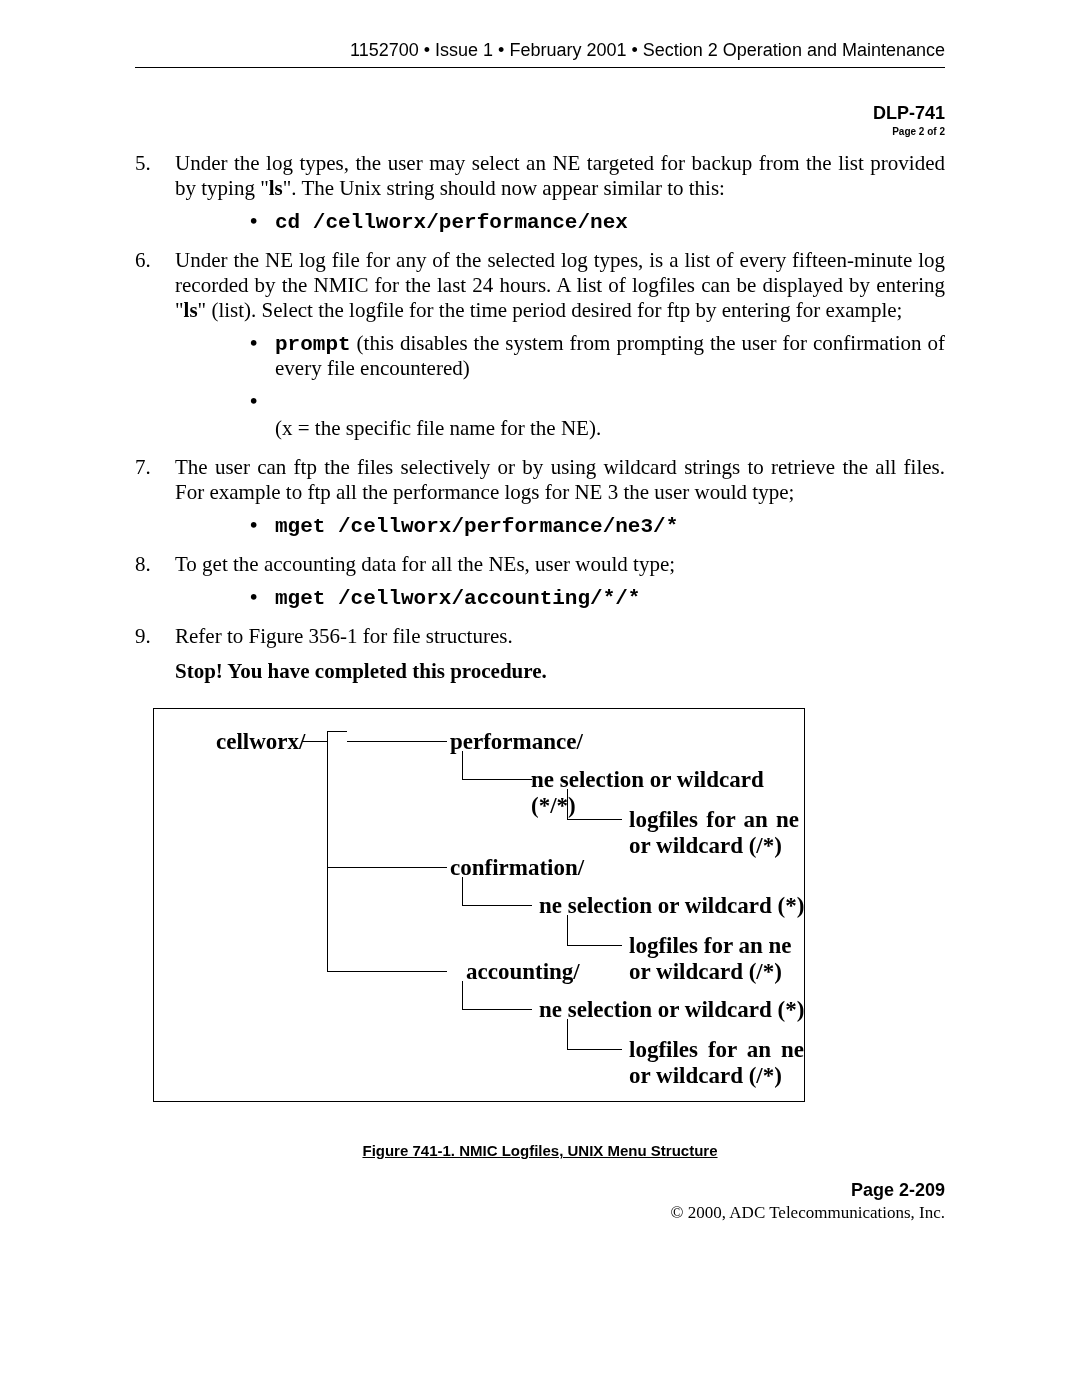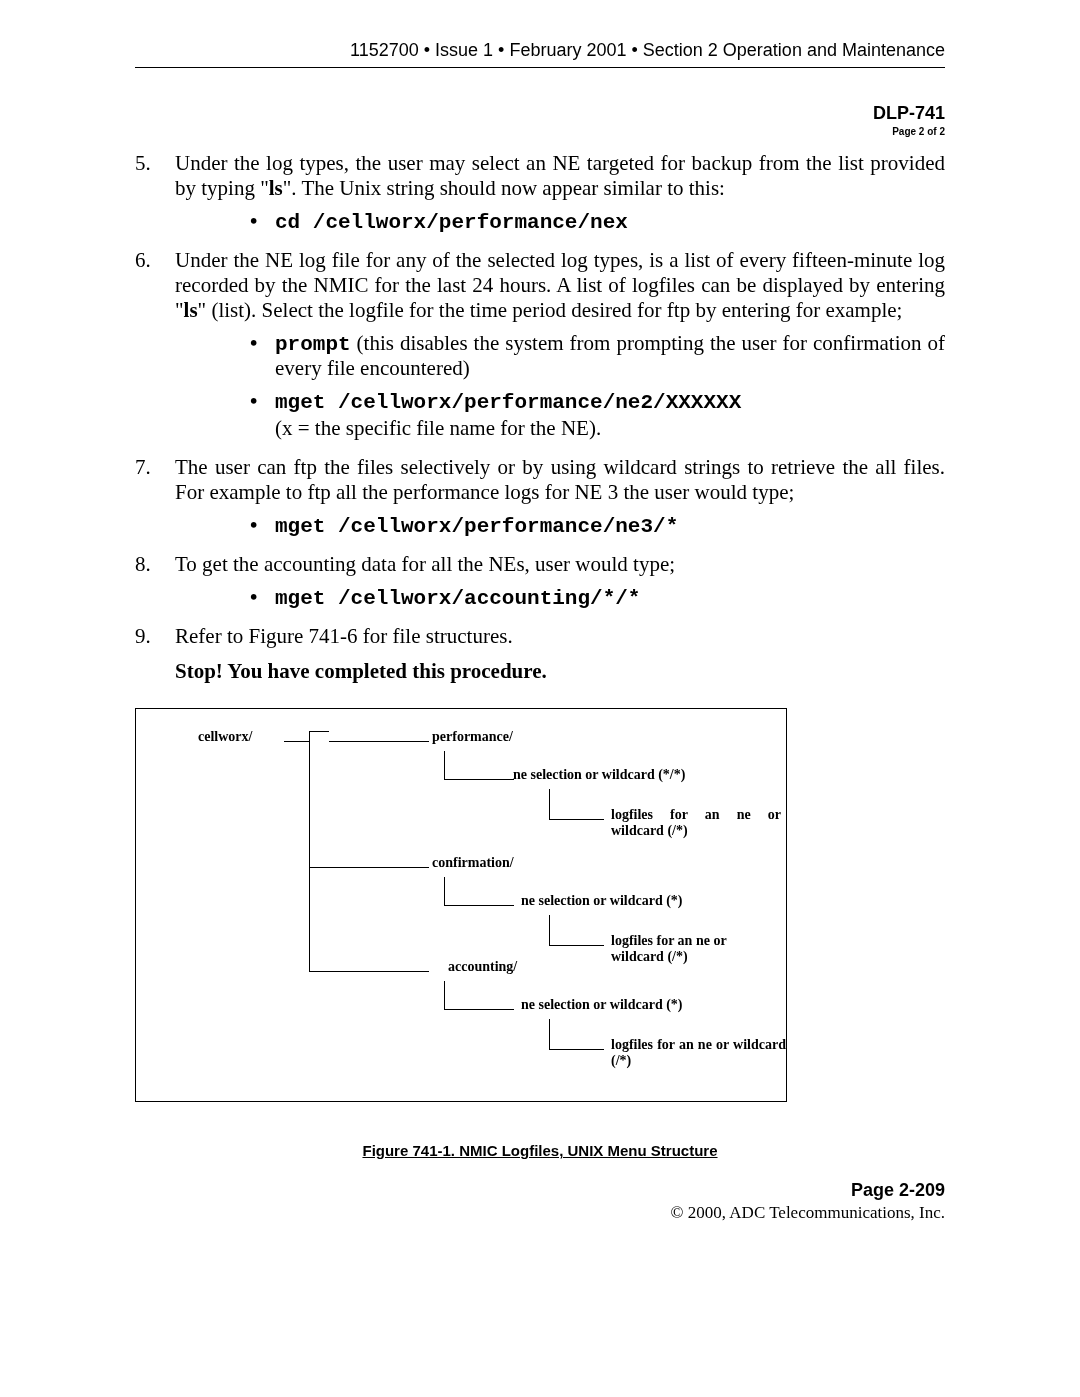--- a/index.html
+++ b/index.html
@@ -78,27 +78,28 @@
     margin-top: 2px;
   }
   .stop {
     margin-left: 40px;
     font-weight: bold;
     margin-top: 10px;
   }
 
   
   .diagram {
+    margin-left: 18px;
     margin-top: 24px;
     width: 650px;
     height: 392px;
     border: 1px solid #000;
     position: relative;
     font-family: "Times New Roman", Times, serif;
-    font-size: 14px;
+    font-size: 23px;
     font-weight: bold;
   }
   .diagram .t {
     position: absolute;
     white-space: nowrap;
   }
   .hline {
     position: absolute;
     height: 0;
     border-top: 1.5px solid #000;
@@ -170,23 +171,20 @@
   </div>
   <div class="sub-bullets">
     <div class="bitem">
       <div class="dot">•</div>
       <div style="flex:1;">
         <span class="mono">prompt</span><span>  (this disables the system from prompting the user for confirmation of every file encountered)</span>
       </div>
     </div>
     <div class="bitem">
       <div class="dot">•</div>
-      <div>
-        <span class="mono">mget /cellworx/performance/ne2/XXXXXX</span>
-      </div>
     </div>
   </div>
   <div class="paren">(x = the specific file name for the NE).</div>
 
   <div class="ol-item">
     <div class="ol-num">7.</div>
     <div class="ol-body">The user can ftp the files selectively or by using wildcard strings to retrieve the all files. For example to ftp all the performance logs for NE 3 the user would type;</div>
   </div>
   <div class="sub-bullets">
     <div class="bitem">
@@ -201,21 +199,21 @@
   </div>
   <div class="sub-bullets">
     <div class="bitem">
       <div class="dot">•</div>
       <div><span class="mono">mget /cellworx/accounting/*/*</span></div>
     </div>
   </div>
 
   <div class="ol-item">
     <div class="ol-num">9.</div>
-    <div class="ol-body">Refer to Figure 741-6 for file structures.</div>
+    <div class="ol-body">Refer to Figure 356-1 for file structures.</div>
   </div>
 
   <div class="stop">Stop! You have completed this procedure.</div>
 
   <div class="diagram">
 
     <div class="t" style="left:62px; top:20px;">cellworx/</div>
 
     <div class="hline" style="left:148px; top:32px; width:25px;"></div>
 

